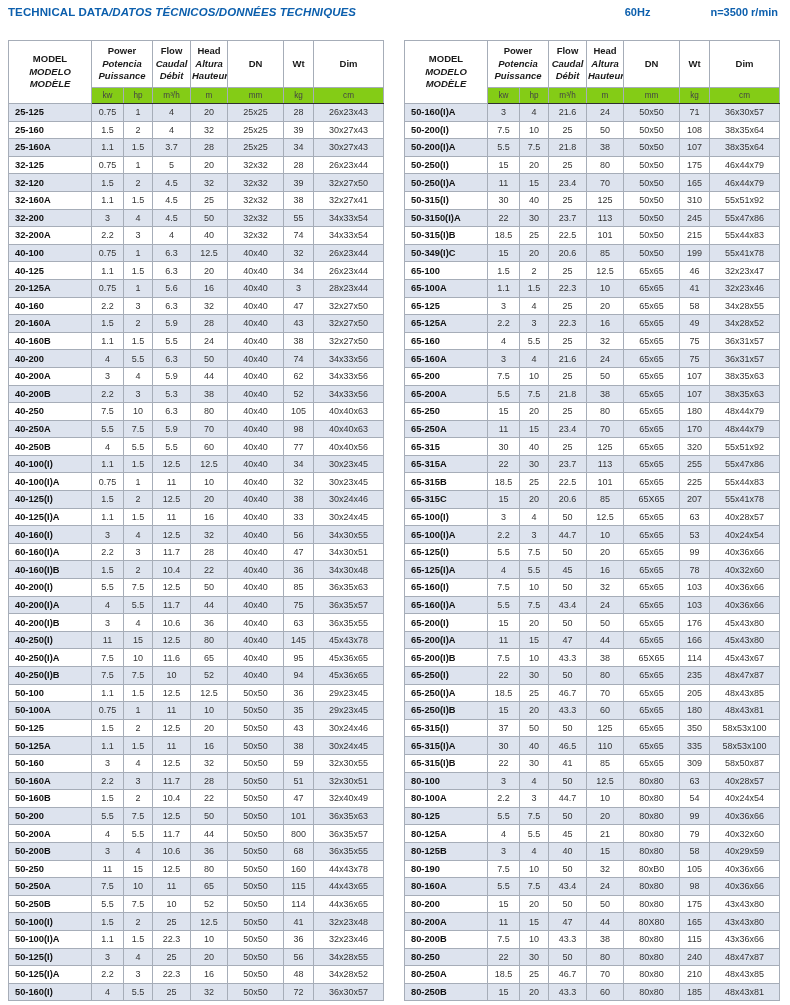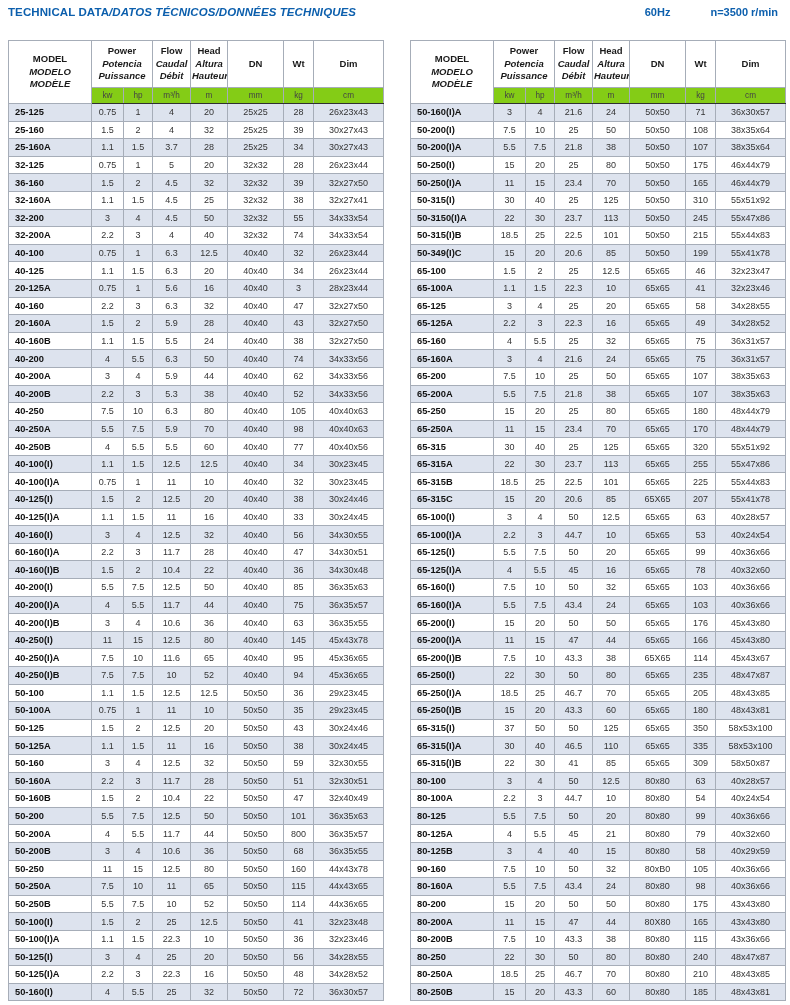--- a/index.html
+++ b/index.html
@@ -7,24 +7,24 @@
     width:790px; height:1005px;
     font-family:"Liberation Sans", sans-serif;
     position:relative; overflow:hidden;
   }
   .page { box-sizing:border-box; width:790px; height:777px; padding:6px 10px 16px 8px; }
 
   
   .titlebar { display:flex; justify-content:space-between; align-items:baseline; height:28px; margin-bottom:6px; }
   .title { color:#0c5fad; font-weight:bold; font-size:11.5px; letter-spacing:.1px; }
   .title .it { font-style:italic; }
-  .title-right { color:#0c5fad; font-weight:bold; font-size:11px; display:flex; gap:40px; padding-right:2px;align-items:center; }
+  .title-right { color:#0c5fad; font-weight:bold; font-size:11px; display:flex; gap:60px; padding-right:2px;align-items:center; }
 
   
-  .tables { display:flex; gap:26px; align-items:flex-start; }
+  .tables { display:flex; gap:20px; align-items:flex-start; }
   table.spec-table {
     border-collapse:collapse; table-layout:fixed;
     width:375px; border:1.5px solid #2f2f2f;
     background:#fff;
   }
   th, td { border:1px solid #a6adb8; overflow:hidden; white-space:nowrap; box-sizing:border-box; }
 
   .main-head th { background:#fff; height:47px; vertical-align:middle; text-align:center; padding:0 1px; }
   .h1 { display:block; font-weight:bold; font-size:9.5px; color:#1a1a1a; line-height:1.3; }
   .h2 { display:block; font-weight:bold; font-style:italic; font-size:9.5px; color:#1a1a1a; line-height:1.3; }
@@ -144,21 +144,21 @@
             <td class="model">32-125</td>
             <td>0.75</td>
             <td>1</td>
             <td>5</td>
             <td>20</td>
             <td>32x32</td>
             <td>28</td>
             <td>26x23x44</td>
           </tr>
           <tr class="shaded">
-            <td class="model">36-160</td>
+            <td class="model">32-120</td>
             <td>1.5</td>
             <td>2</td>
             <td>4.5</td>
             <td>32</td>
             <td>32x32</td>
             <td>39</td>
             <td>32x27x50</td>
           </tr>
           <tr>
             <td class="model">32-160A</td>
@@ -1101,21 +1101,21 @@
             <td class="model">80-125B</td>
             <td>3</td>
             <td>4</td>
             <td>40</td>
             <td>15</td>
             <td>80x80</td>
             <td>58</td>
             <td>40x29x59</td>
           </tr>
           <tr>
-            <td class="model">90-160</td>
+            <td class="model">80-190</td>
             <td>7.5</td>
             <td>10</td>
             <td>50</td>
             <td>32</td>
             <td>80xB0</td>
             <td>105</td>
             <td>40x36x66</td>
           </tr>
           <tr class="shaded">
             <td class="model">80-160A</td>

